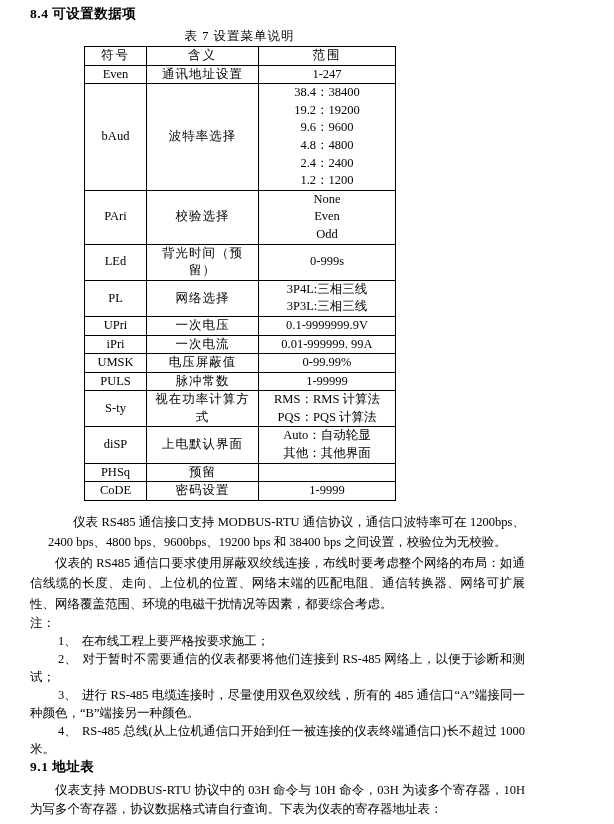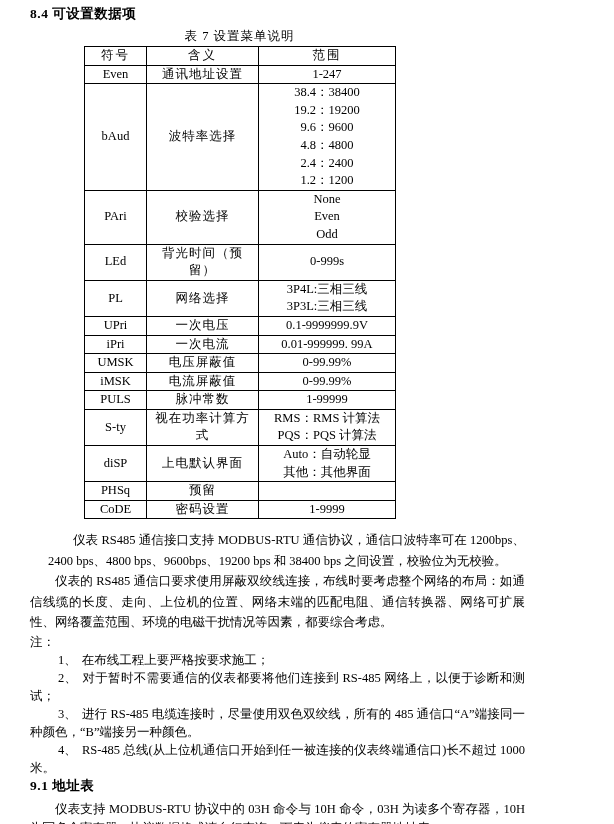--- a/index.html
+++ b/index.html
@@ -152,27 +152,20 @@
             </td>
           </tr>
           <tr>
             <td class="sym">UMSK</td>
             <td class="mean">电压屏蔽值</td>
             <td class="range">
               <div>0-99.99%</div>
             </td>
           </tr>
           <tr>
-            <td class="sym">iMSK</td>
-            <td class="mean">电流屏蔽值</td>
-            <td class="range">
-              <div>0-99.99%</div>
-            </td>
-          </tr>
-          <tr>
             <td class="sym">PULS</td>
             <td class="mean">脉冲常数</td>
             <td class="range">
               <div>1-99999</div>
             </td>
           </tr>
           <tr>
             <td class="sym">S-ty</td>
             <td class="mean">视在功率计算方式</td>
             <td class="range">

